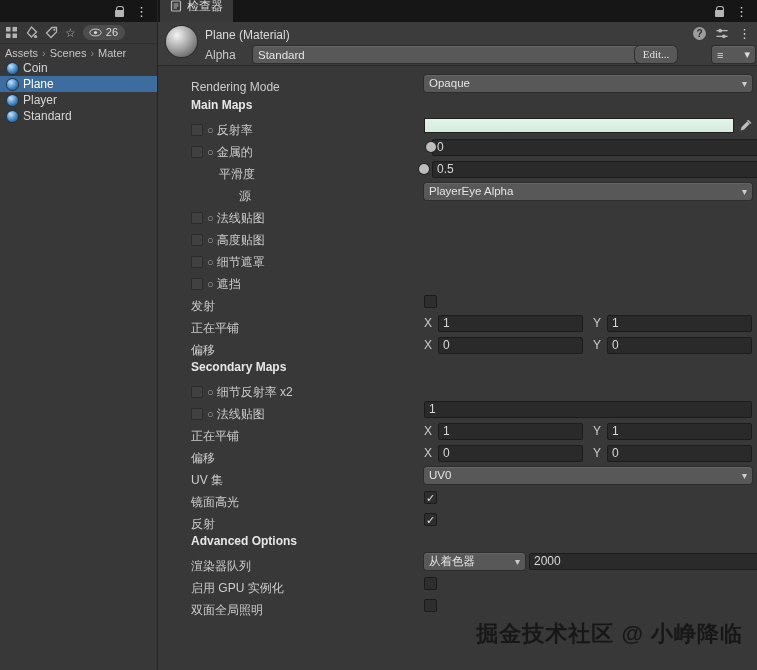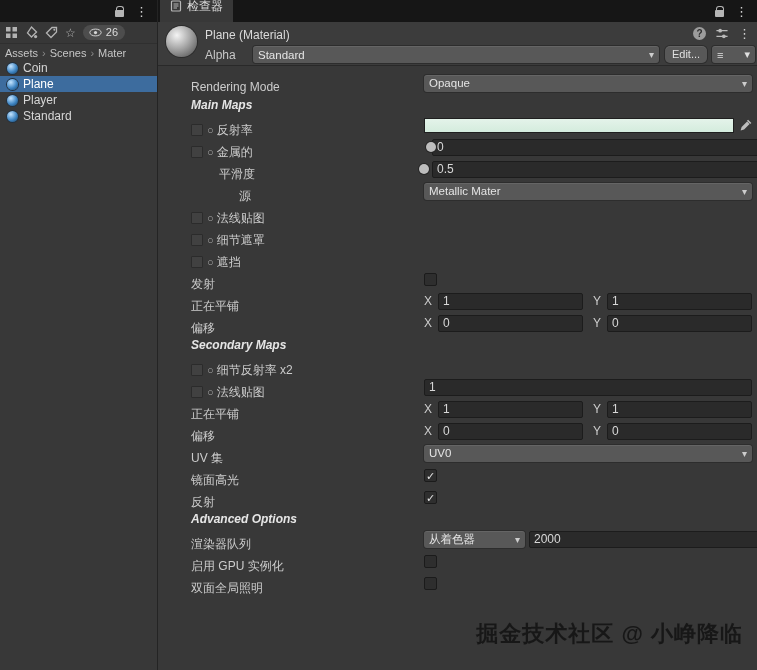--- a/index.html
+++ b/index.html
@@ -36,37 +36,37 @@
   .sphere { position:absolute; left:8px; top:4px; width:31px; height:31px; border-radius:50%;
             background:radial-gradient(circle at 35% 30%, #f4f4f4, #a8a8a8 45%, #545454 92%);
             box-shadow:0 0 0 1px #2c2c2c; }
   .insp-title { position:absolute; left:47px; top:6px; font-size:12px; color:#dadada; }
   .hdr-icons { position:absolute; right:6px; top:5px; display:flex; gap:9px; align-items:center; }
   .help-circle { width:13px; height:13px; border-radius:50%; background:#9c9c9c; color:#2e2e2e;
                  font-size:10px; font-weight:bold; text-align:center; line-height:13px; }
   .shader-row { position:absolute; left:0; top:24px; width:100%; height:18px; }
   .shader-lbl { position:absolute; left:47px; top:2px; font-size:12px; color:#c8c8c8; }
   .shader-dd  { position:absolute; left:95px; top:0; width:406px; }
-  .edit-btn { position:absolute; left:507px; top:0; width:42px; height:17px; background:#585858; border-radius:5px;
+  .edit-btn { position:absolute; left:477px; top:0; width:42px; height:17px; background:#585858; border-radius:5px;
               font-size:11px; color:#e0e0e0; text-align:center; line-height:17px;
-              box-shadow:inset 0 1px 0 rgba(255,255,255,.08), 0 0 0 1px #2d2d2d; }
+              box-shadow:inset 0 1px 0 rgba(255,255,255,.08), 0 0 0 1px #2d2d2d;font-family:Liberation Serif, serif; }
   .menu-dd { position:absolute; left:554px; top:0; width:43px; height:17px; background:#585858; border-radius:3px;
              display:flex; align-items:center; justify-content:space-between; padding:0 5px;
              box-shadow:inset 0 1px 0 rgba(255,255,255,.08), 0 0 0 1px #2d2d2d; font-size:11px; color:#e0e0e0; }
 
   .dd { height:17px; background:#585858; border-radius:3px; display:flex; align-items:center;
         font-size:11.5px; color:#e4e4e4; padding:0 5px;
         box-shadow:inset 0 1px 0 rgba(255,255,255,.08), 0 0 0 1px #2d2d2d; }
   .dd .txt { flex:1; overflow:hidden; white-space:nowrap; }
   .dd .arr { color:#cdcdcd; font-size:10px; margin-left:4px; flex:none; }
 
   .body { position:absolute; top:66px; left:0; width:100%; padding-top:6px; }
   .row  { position:relative; height:22px; }
   .hrow { position:relative; height:20px; }
-  .hrow .h { position:absolute; left:33px; top:4px; font-size:12px; font-weight:bold; color:#e6e6e6;font-style:italic; }
+  .hrow .h { position:absolute; left:33px; top:4px; font-size:12px; font-weight:bold; color:#e6e6e6; }
   .lbl { position:absolute; left:33px; top:8px; font-size:12px; color:#cccccc; white-space:nowrap; }
   .lbl.ind1 { left:61px; } .lbl.ind2 { left:81px; }
   .slot { display:inline-block; width:12px; height:12px; background:#414141; border:1px solid #2b2b2b;
           border-radius:1px; vertical-align:-2px; margin-right:4px; }
   .oglyph { color:#a8a8a8; font-size:11px; margin-right:3px; }
   .ctrl { position:absolute; left:266px; right:5px; top:2px; height:18px; display:flex; align-items:center; }
 
   input.fld { height:17px; background:#2a2a2a; border:1px solid #1c1c1c; border-radius:2px; color:#d8d8d8;
               font-size:12px; font-family:inherit; padding:0 4px; outline:none; width:100%; }
   .pair { flex:1; display:flex; align-items:center; min-width:0; }
@@ -252,30 +252,33 @@
             <div class="knob p50"></div>
           </div>
           <input class="fld numbox" value="0.5" style="">
         </div>
       </div>
 
       <div class="row">
         <span class="lbl ind2">源</span>
         <div class="ctrl">
           <div class="dd" style="flex:1">
-            <span class="txt">Metallic Mater</span>
+            <span class="txt">PlayerEye Alpha</span>
             <span class="arr">▾</span>
           </div>
         </div>
       </div>
 
       <div class="row">
         <span class="lbl"><span class="slot"></span><span class="oglyph">○</span><span>法线贴图</span></span>
       </div>
 
+      <div class="row">
+        <span class="lbl"><span class="slot"></span><span class="oglyph">○</span><span>高度贴图</span></span>
+      </div>
 
       <div class="row">
         <span class="lbl"><span class="slot"></span><span class="oglyph">○</span><span>细节遮罩</span></span>
       </div>
 
       <div class="row">
         <span class="lbl"><span class="slot"></span><span class="oglyph">○</span><span>遮挡</span></span>
       </div>
 
       <div class="row">

